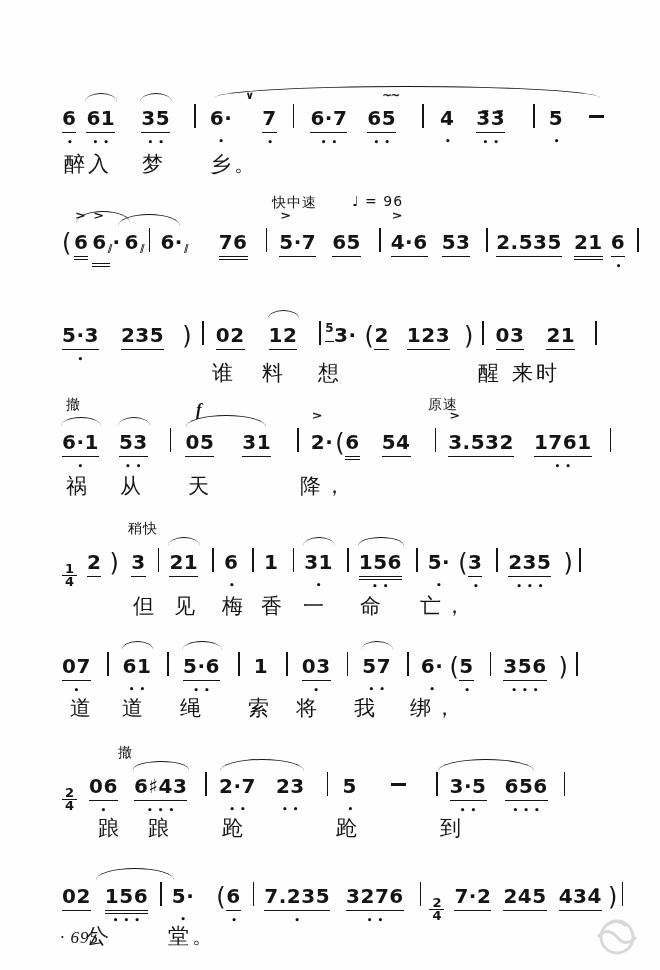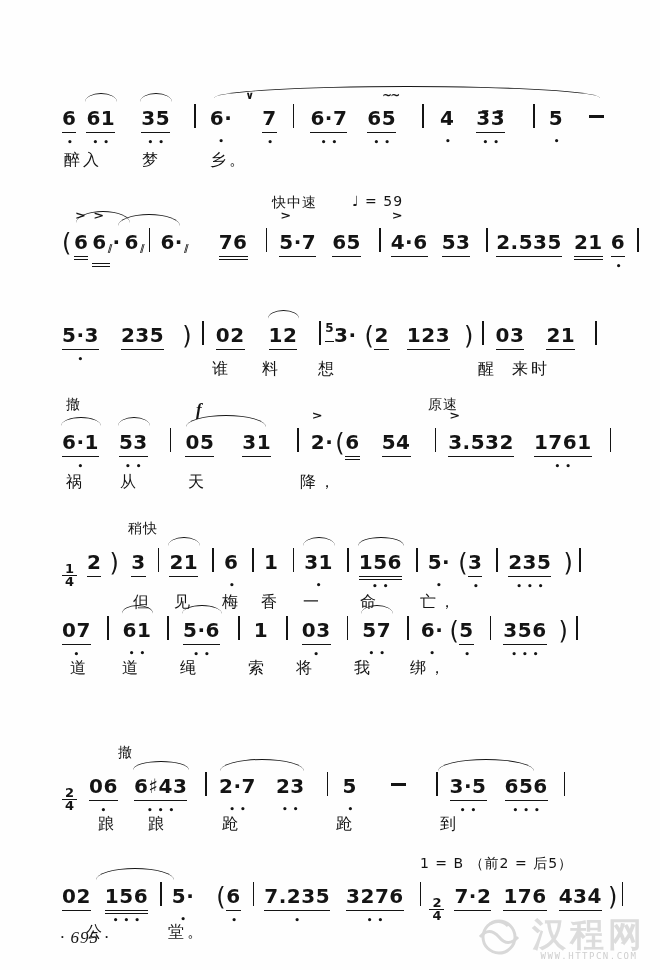--- a/index.html
+++ b/index.html
@@ -25,21 +25,21 @@
   .slur{position:absolute;left:-1px;right:-2px;top:-12px;height:8px;border-top:1.5px solid #141414;
         border-radius:50% 50% 0 0/100% 100% 0 0}
   .acc{position:absolute;left:1px;top:-26px;font-size:13px;font-weight:bold;transform:scaleY(.85)}
   .v{position:absolute;left:-17px;top:-22px;font-size:11px}
   .tr{position:absolute;right:-2px;top:-23px;font-size:12px;letter-spacing:-2px;font-weight:bold}
   .sl{font-size:10px;letter-spacing:-2px;vertical-align:-3px;font-weight:normal;padding-left:1px}
   .arc{position:absolute;height:11px;border-top:1.6px solid #141414;border-radius:50% 50% 0 0/100% 100% 0 0;top:-14px}
   .ann{position:absolute;font-size:14px;white-space:nowrap;letter-spacing:1px}
   .ann.tempo{font-size:14px;letter-spacing:1px}
   .ann.dyn{font-family:"Liberation Serif",serif;font-style:italic;font-weight:bold;font-size:17px}
-  .lyric{position:absolute;font-size:16px;white-space:nowrap;letter-spacing:3px}
+  .lyric{position:absolute;font-size:21px;white-space:nowrap;letter-spacing:3px}
   #footer{position:absolute;left:60px;top:928px;font-family:"Liberation Serif",serif;
           font-style:italic;font-size:17px;letter-spacing:1px}
   #wm{position:absolute;right:14px;bottom:6px;display:flex;align-items:center;gap:4px;opacity:.85}
   #wm .txt{display:flex;flex-direction:column;align-items:center}
   #wm .name{font-size:34px;font-weight:bold;color:#d7d7d7;letter-spacing:4px;line-height:34px}
   #wm .url{font-size:9px;letter-spacing:1.5px;color:#c6c6c6;font-family:"DejaVu Sans Mono",monospace}
 </style>
 </head>
 <body>
 
@@ -48,21 +48,21 @@
       <i class="arc" style="left: 214px; width: 386px; top: -18px;"></i>
       <div class="row"><span class="note u1">6<i class="dts">•</i></span><span class="note u1" style="margin-left: 10px;">61<i class="dts">••</i><i class="slur"></i></span><span class="note u1" style="margin-left: 26px;">35<i class="dts">••</i><i class="slur"></i></span><span class="bar" style="margin-left: 24px;"></span><span class="note" style="margin-left: 14px;">6·<i class="dts">•</i></span><span class="note u1" style="margin-left: 30px;">7<i class="dts">•</i><i class="v">∨</i></span><span class="bar" style="margin-left: 16px;"></span><span class="note u1" style="margin-left: 16px;">6·7<i class="dts">••</i></span><span class="note u1" style="margin-left: 20px;">65<i class="dts">••</i><i class="tr">~~</i></span><span class="bar" style="margin-left: 26px;"></span><span class="note" style="margin-left: 16px;">4<i class="dts">•</i></span><span class="note u1" style="margin-left: 22px;">3̄3̄<i class="dts">••</i></span><span class="bar" style="margin-left: 28px;"></span><span class="note" style="margin-left: 14px;">5<i class="dts">•</i></span><span class="dash" style="margin-left: 26px;"></span></div>
       <span class="lyric" style="left: 64px; top: 46px;">醉入</span>
       <span class="lyric" style="left: 142px; top: 46px;">梦</span>
       <span class="lyric" style="left: 210px; top: 46px;">乡。</span>
     </div>
     <div class="line" style="top: 228px;">
       <i class="arc" style="left: 76px; width: 54px; top: -17px;"></i>
       <i class="arc" style="left: 118px; width: 62px; top: -14px;"></i>
       <span class="ann" style="left: 272px; top: -34px;">快中速</span>
-      <span class="ann tempo" style="left: 352px; top: -35px;">♩ = 59</span>
+      <span class="ann tempo" style="left: 352px; top: -35px;">♩ = 96</span>
       <div class="row"><span class="note par">(</span><span class="note u2" style="margin-left: 2px;">6<i class="acc">&gt;</i></span><span class="note u2" style="margin-left: 4px;">6<i class="sl">//</i><i class="acc">&gt;</i></span><span class="note" style="margin-left: 2px;">·</span><span class="note" style="margin-left: 4px;">6<i class="sl">//</i></span><span class="bar" style="margin-left: 6px;"></span><span class="note" style="margin-left: 10px;">6·<i class="sl">//</i></span><span class="note u2" style="margin-left: 32px;">76</span><span class="bar" style="margin-left: 18px;"></span><span class="note u1" style="margin-left: 12px;">5·7<i class="acc">&gt;</i></span><span class="note u1" style="margin-left: 16px;">65</span><span class="bar" style="margin-left: 18px;"></span><span class="note u1" style="margin-left: 10px;">4·6<i class="acc">&gt;</i></span><span class="note u1" style="margin-left: 14px;">53</span><span class="bar" style="margin-left: 16px;"></span><span class="note u1" style="margin-left: 8px;">2.535</span><span class="note u2" style="margin-left: 12px;">21</span><span class="note u1" style="margin-left: 8px;">6<i class="dts">•</i></span><span class="bar" style="margin-left: 12px;"></span></div>
     </div>
     <div class="line" style="top: 315px;">
       <div class="row"><span class="note u1">5·3<i class="dts">•</i></span><span class="note u1" style="margin-left: 22px;">235</span><span class="note par" style="margin-left: 18px;">)</span><span class="bar" style="margin-left: 10px;"></span><span class="note u1" style="margin-left: 12px;">02</span><span class="note u1" style="margin-left: 24px;">12<i class="slur"></i></span><span class="bar" style="margin-left: 22px;"></span><span class="note grace" style="margin-left: 4px;">5</span><span class="note">3·</span><span class="note par" style="margin-left: 8px;">(</span><span class="note u1">2</span><span class="note u1" style="margin-left: 18px;">123</span><span class="note par" style="margin-left: 14px;">)</span><span class="bar" style="margin-left: 8px;"></span><span class="note u1" style="margin-left: 12px;">03</span><span class="note u1" style="margin-left: 22px;">21</span><span class="bar" style="margin-left: 20px;"></span></div>
       <span class="lyric" style="left: 212px; top: 44px;">谁</span>
       <span class="lyric" style="left: 262px; top: 44px;">料</span>
       <span class="lyric" style="left: 318px; top: 44px;">想</span>
       <span class="lyric" style="left: 478px; top: 44px;">醒</span>
       <span class="lyric" style="left: 512px; top: 44px;">来时</span>
     </div>
@@ -84,21 +84,21 @@
           <b class="den">4</b>
         </span><span class="note u1" style="margin-left: 10px;">2</span><span class="note par" style="margin-left: 8px;">)</span><span class="note u1" style="margin-left: 12px;">3</span><span class="bar" style="margin-left: 12px;"></span><span class="note u1" style="margin-left: 10px;">21<i class="slur"></i></span><span class="bar" style="margin-left: 14px;"></span><span class="note" style="margin-left: 10px;">6<i class="dts">•</i></span><span class="bar" style="margin-left: 14px;"></span><span class="note" style="margin-left: 10px;">1</span><span class="bar" style="margin-left: 14px;"></span><span class="note" style="margin-left: 10px;">31<i class="dts">•</i><i class="slur"></i></span><span class="bar" style="margin-left: 14px;"></span><span class="note u2" style="margin-left: 10px;">156<i class="dts">••</i><i class="slur"></i></span><span class="bar" style="margin-left: 14px;"></span><span class="note" style="margin-left: 10px;">5·<i class="dts">•</i></span><span class="note par" style="margin-left: 8px;">(</span><span class="note u1">3<i class="dts">•</i></span><span class="bar" style="margin-left: 14px;"></span><span class="note u1" style="margin-left: 10px;">235<i class="dts">•••</i></span><span class="note par" style="margin-left: 12px;">)</span><span class="bar" style="margin-left: 6px;"></span></div>
       <span class="lyric" style="left: 133px; top: 44px;">但</span>
       <span class="lyric" style="left: 174px; top: 44px;">见</span>
       <span class="lyric" style="left: 222px; top: 44px;">梅</span>
       <span class="lyric" style="left: 261px; top: 44px;">香</span>
       <span class="lyric" style="left: 303px; top: 44px;">一</span>
       <span class="lyric" style="left: 360px; top: 44px;">命</span>
       <span class="lyric" style="left: 420px; top: 44px;">亡，</span>
     </div>
-    <div class="line" style="top: 616px;">
+    <div class="line" style="top: 652px;">
       <div class="row"><span class="note u1">07<i class="dts">•</i></span><span class="bar" style="margin-left: 16px;"></span><span class="note" style="margin-left: 14px;">61<i class="dts">••</i><i class="slur"></i></span><span class="bar" style="margin-left: 16px;"></span><span class="note u1" style="margin-left: 14px;">5·6<i class="dts">••</i><i class="slur"></i></span><span class="bar" style="margin-left: 18px;"></span><span class="note" style="margin-left: 14px;">1</span><span class="bar" style="margin-left: 18px;"></span><span class="note u1" style="margin-left: 14px;">03<i class="dts">•</i></span><span class="bar" style="margin-left: 16px;"></span><span class="note" style="margin-left: 14px;">57<i class="dts">••</i><i class="slur"></i></span><span class="bar" style="margin-left: 16px;"></span><span class="note" style="margin-left: 12px;">6·<i class="dts">•</i></span><span class="note par" style="margin-left: 6px;">(</span><span class="note u1">5<i class="dts">•</i></span><span class="bar" style="margin-left: 16px;"></span><span class="note u1" style="margin-left: 12px;">356<i class="dts">•••</i></span><span class="note par" style="margin-left: 12px;">)</span><span class="bar" style="margin-left: 8px;"></span></div>
       <span class="lyric" style="left: 70px; top: 42px;">道</span>
       <span class="lyric" style="left: 122px; top: 42px;">道</span>
       <span class="lyric" style="left: 180px; top: 42px;">绳</span>
       <span class="lyric" style="left: 248px; top: 42px;">索</span>
       <span class="lyric" style="left: 296px; top: 42px;">将</span>
       <span class="lyric" style="left: 354px; top: 42px;">我</span>
       <span class="lyric" style="left: 410px; top: 42px;">绑，</span>
     </div>
     <div class="line" style="top: 772px;">
@@ -110,39 +110,34 @@
           <b class="den">4</b>
         </span><span class="note u1" style="margin-left: 12px;">06<i class="dts">•</i></span><span class="note u1" style="margin-left: 16px;">6♯43<i class="dts">•••</i><i class="slur"></i></span><span class="bar" style="margin-left: 18px;"></span><span class="note" style="margin-left: 12px;">2·7<i class="dts">••</i></span><span class="note" style="margin-left: 20px;">23<i class="dts">••</i></span><span class="bar" style="margin-left: 22px;"></span><span class="note" style="margin-left: 14px;">5<i class="dts">•</i></span><span class="dash" style="margin-left: 34px;"></span><span class="bar" style="margin-left: 30px;"></span><span class="note u1" style="margin-left: 12px;">3·5<i class="dts">••</i></span><span class="note u1" style="margin-left: 18px;">656<i class="dts">•••</i></span><span class="bar" style="margin-left: 16px;"></span></div>
       <span class="lyric" style="left: 98px; top: 42px;">踉</span>
       <span class="lyric" style="left: 148px; top: 42px;">踉</span>
       <span class="lyric" style="left: 222px; top: 42px;">跄</span>
       <span class="lyric" style="left: 336px; top: 42px;">跄</span>
       <span class="lyric" style="left: 440px; top: 42px;">到</span>
     </div>
     <div class="line" style="top: 882px;">
       <i class="arc" style="left: 96px; width: 78px; top: -14px;"></i>
-      <span class="ann" style="left: 420px; top: -27px;">1 = B （前2 = 后5）</span>
       <div class="row"><span class="note u1">02</span><span class="note u2" style="margin-left: 14px;">156<i class="dts">•••</i></span><span class="bar" style="margin-left: 12px;"></span><span class="note" style="margin-left: 10px;">5·<i class="dts">•</i></span><span class="note par" style="margin-left: 22px;">(</span><span class="note u1">6<i class="dts">•</i></span><span class="bar" style="margin-left: 12px;"></span><span class="note u1" style="margin-left: 10px;">7.235<i class="dts">•</i></span><span class="note u1" style="margin-left: 16px;">3276<i class="dts">••</i></span><span class="bar" style="margin-left: 16px;"></span><span class="ts" style="margin-left: 8px;">
           <b>2</b>
           <b class="den">4</b>
-        </span><span class="note u1" style="margin-left: 10px;">7·2</span><span class="note u1" style="margin-left: 12px;">176</span><span class="note u1" style="margin-left: 12px;">434̇</span><span class="note par" style="margin-left: 6px;">)</span><span class="bar" style="margin-left: 4px;"></span></div>
+        </span><span class="note u1" style="margin-left: 10px;">7·2</span><span class="note u1" style="margin-left: 12px;">245</span><span class="note u1" style="margin-left: 12px;">434̇</span><span class="note par" style="margin-left: 6px;">)</span><span class="bar" style="margin-left: 4px;"></span></div>
       <span class="lyric" style="left: 86px; top: 40px;">公</span>
       <span class="lyric" style="left: 168px; top: 40px;">堂。</span>
     </div>
   </div>
 
 <div id="footer">· 695 ·</div>
 
 <div id="wm">
   <span>
     <svg width="58" height="46" viewBox="0 0 58 46">
       <g stroke="#d2d2d2" stroke-width="3" fill="none">
         <circle cx="29" cy="23" r="16"></circle>
         <path d="M10 23 q 9 -11 19 0 q 9 11 19 0"></path>
         <path d="M20 10 q 10 -6 18 2"></path>
       </g>
     </svg>
   </span>
-  <span class="txt">
-    <span class="name">汉程网</span>
-    <span class="url">WWW.HTTPCN.COM</span>
-  </span>
 </div>
 
 </body></html>

